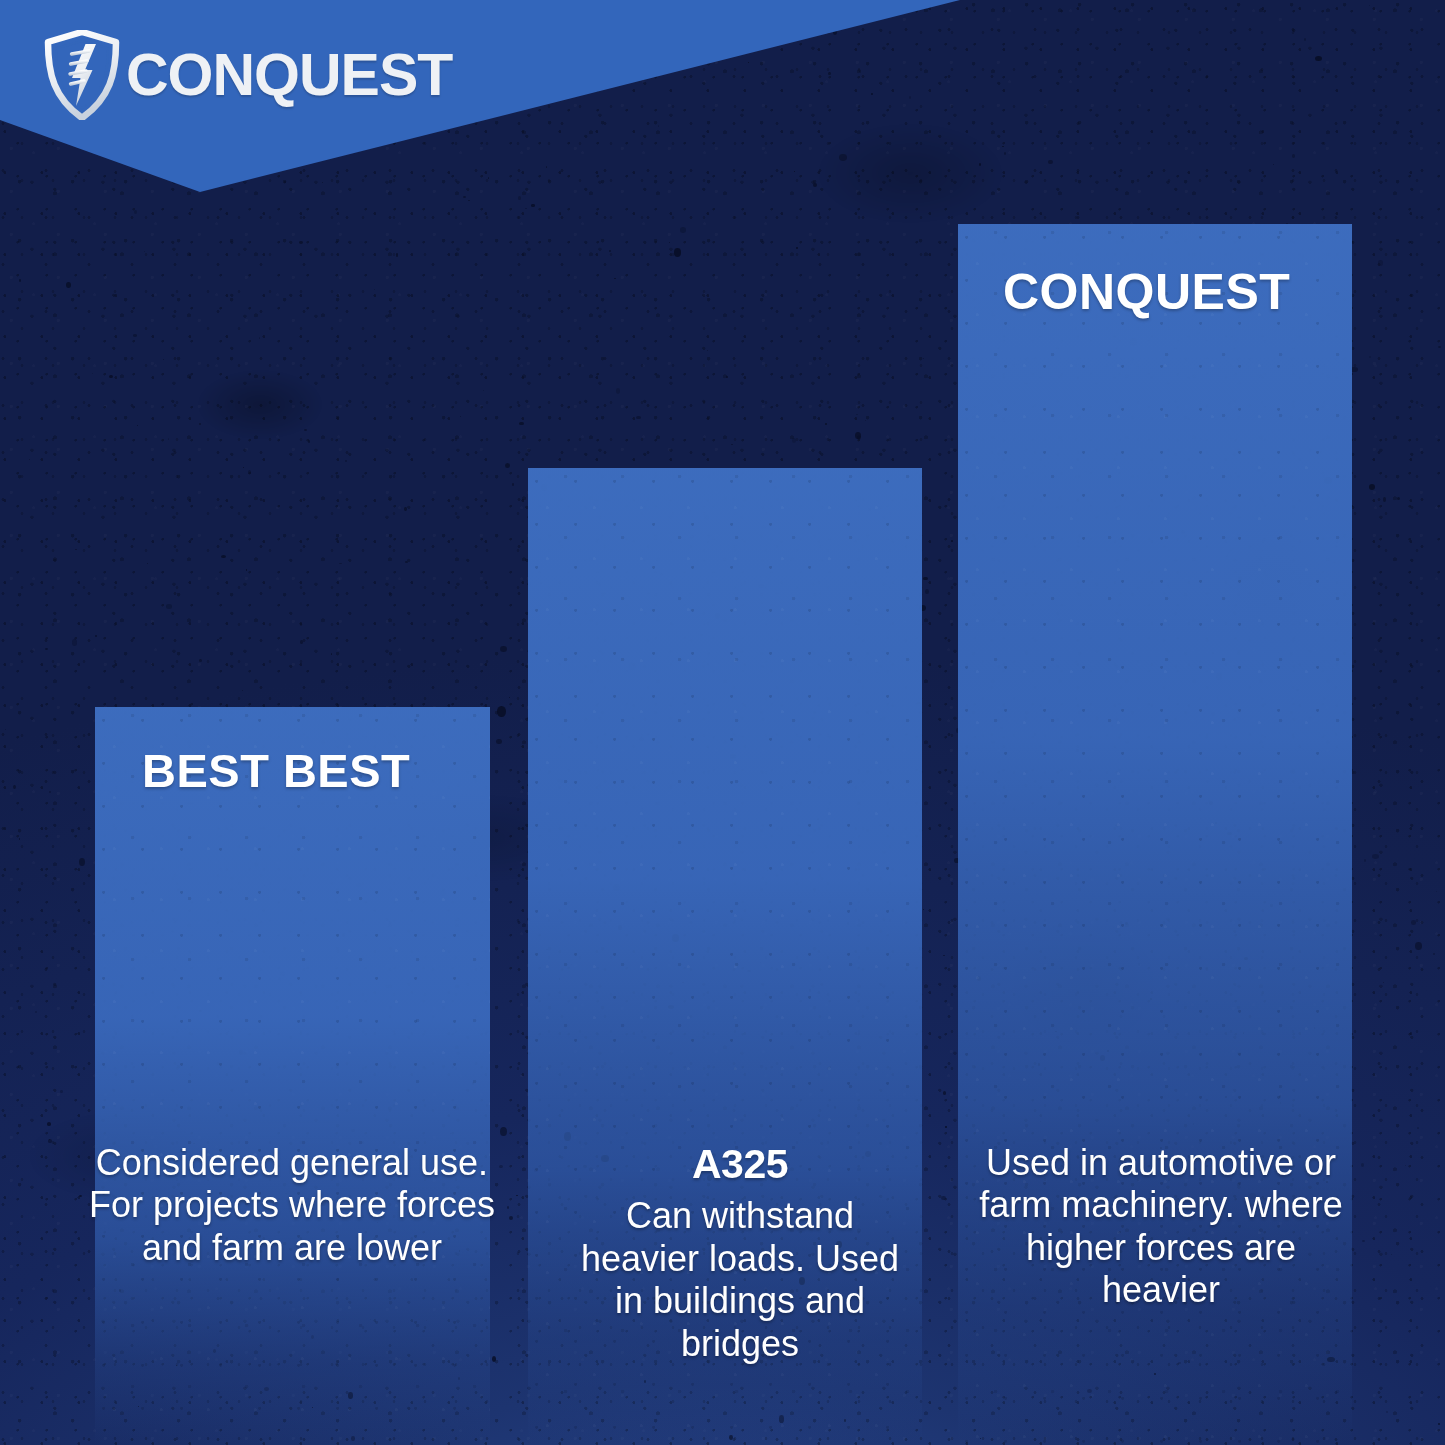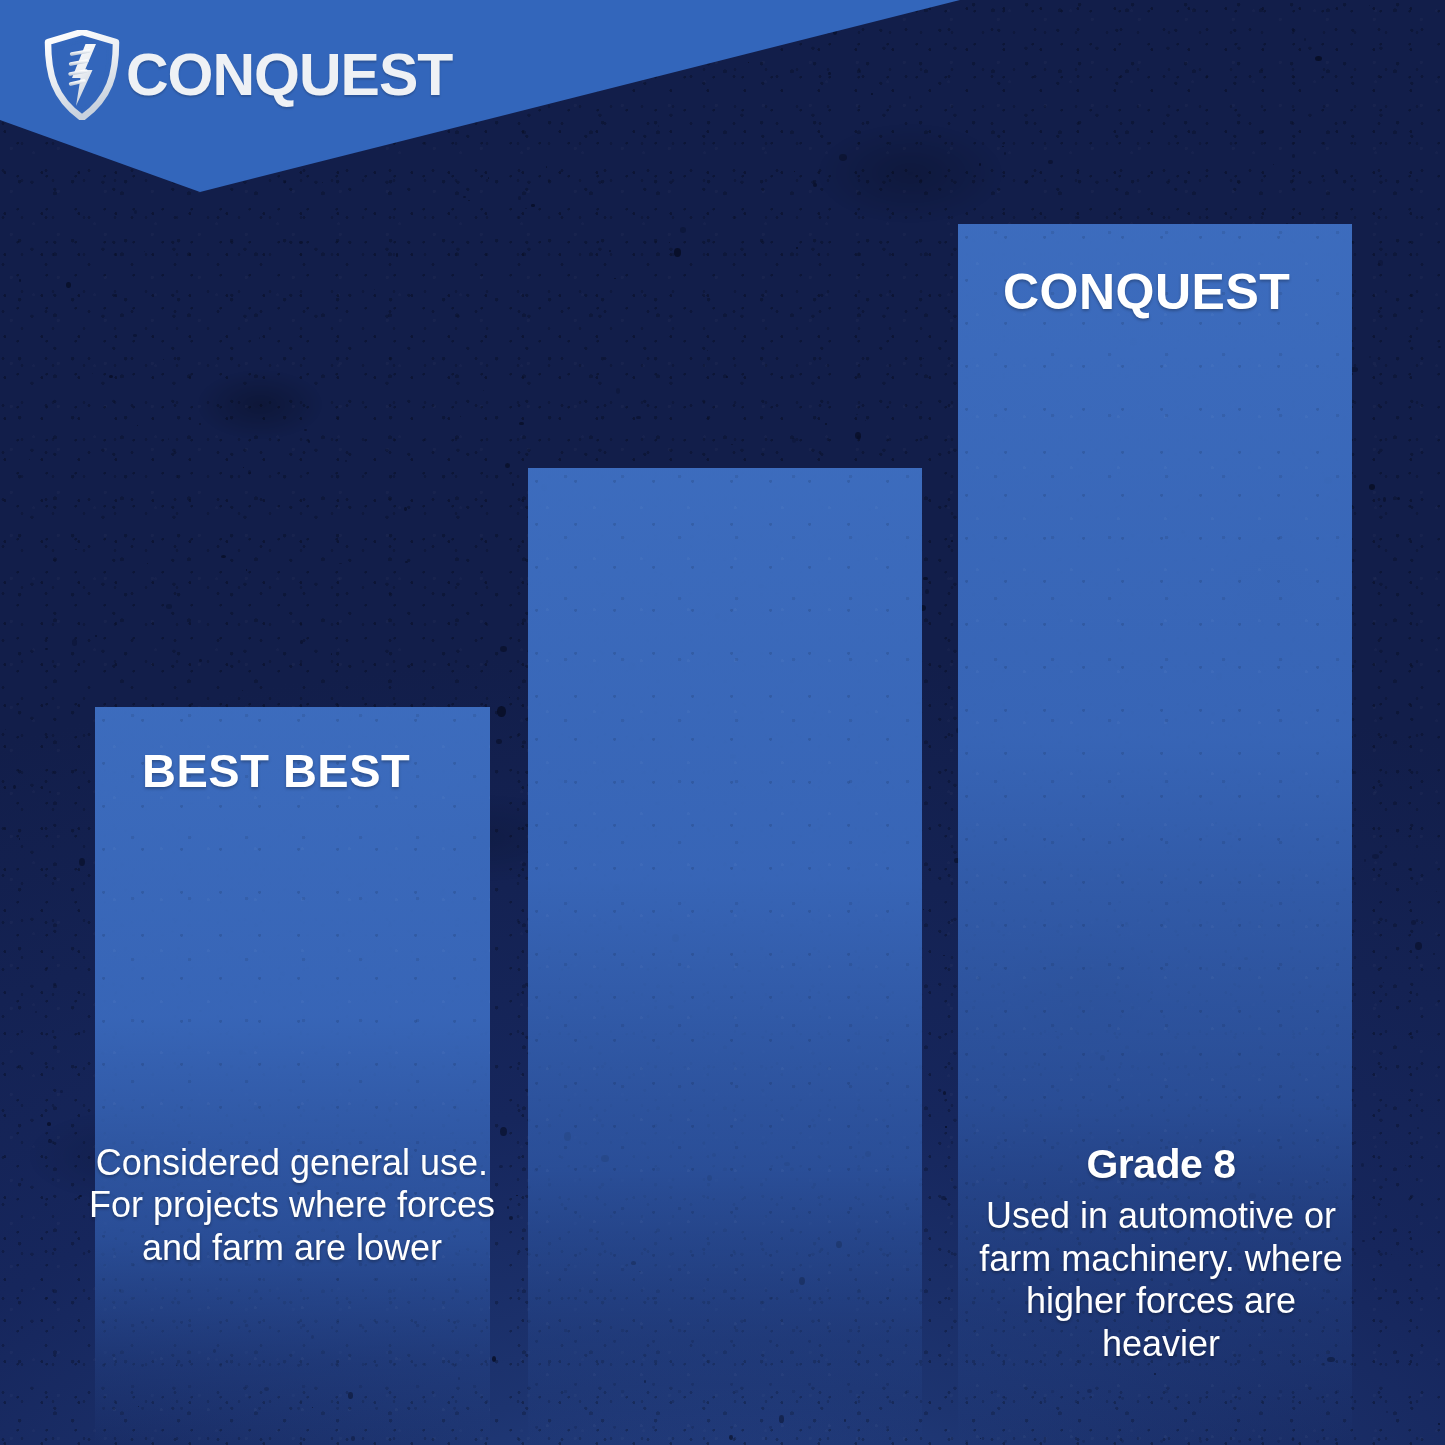--- a/index.html
+++ b/index.html
@@ -487,23 +487,26 @@
     <div class="bar-texture"></div>
   </div>
 
   <div class="badge" style="left:142px;top:743px;font-size:47px;">BEST BEST</div>
   <div class="badge" style="left:1003px;top:263px;font-size:50px;">CONQUEST</div>
 
   <div class="caption" style="left:82px;top:1142px;width:420px;">
     <p class="cap-body">Considered general use. For projects where forces and farm are lower</p>
   </div>
 
+  <div class="caption" style="left:570px;top:1142px;width:340px;">
+    <p class="cap-title">A325</p>
+    <p class="cap-body">Can withstand heavier loads. Used in buildings and bridges</p>
+  </div>
 
   <div class="caption" style="left:975px;top:1142px;width:372px;">
-    <p class="cap-title">Grade 8</p>
     <p class="cap-body">Used in automotive or farm machinery. where higher forces are heavier</p>
   </div>
 
   <div class="header-banner"></div>
 
   <div class="logo-wrap">
     <svg class="shield" viewBox="0 0 76 90">
       <defs>
         <linearGradient id="shg" x1="0" y1="0" x2="0.35" y2="1">
           <stop offset="0%" stop-color="#ffffff"></stop>

